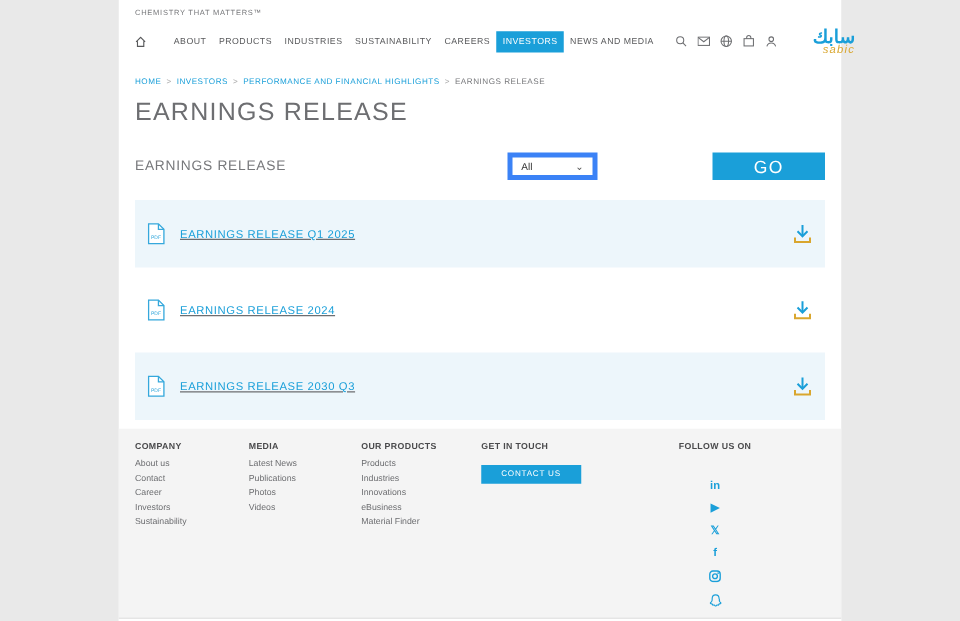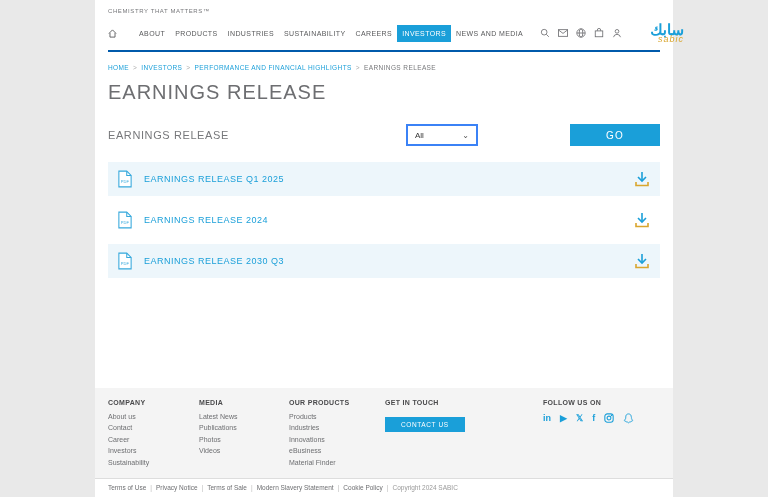--- a/index.html
+++ b/index.html
@@ -37,34 +37,34 @@
   .breadcrumb { padding: 12px 13px 0; font-size: 6.5px; letter-spacing: .4px; display: flex; align-items: center; flex-wrap: wrap; }
   .crumb { color: #1a9fd9; text-decoration: none; cursor: pointer; }
   .crumb.current { color: #77787b; cursor: default; }
   .crumb-sep { color: #aaa; margin: 0 4px; }
 
   
   .page-title { padding: 10px 13px 0; font-size: 20px; font-weight: 400; letter-spacing: 1px; color: #6d6e71; }
   .filter-row { display: flex; align-items: center; margin: 20px 13px 0; }
   .filter-label { font-size: 11px; letter-spacing: .6px; color: #77787b; }
   .dropdown {
-    margin-left: auto; width: 72px; height: 22px; border: 2px solid #3b82f6;
+    margin-left: auto; width: 72px; height: 22px; border: 4px solid #3b82f6;
     display: flex; align-items: center; justify-content: space-between;
     padding: 0 7px; font-size: 8px; color: #333; cursor: pointer; background: #fff;
   }
   .dropdown .chev { font-size: 8px; color: #555; }
   .go-btn {
     margin-left: 92px; width: 90px; height: 22px; border: none;
-    background: #1a9fd9; color: #fff; font-size: 10px; letter-spacing: 1.2px;
+    background: #1a9fd9; color: #fff; font-size: 14px; letter-spacing: 1.2px;
     font-family: "Liberation Sans", sans-serif; cursor: pointer;
   }
 
   
   .file-list { margin: 16px 13px 0; }
-  .file-row { display: flex; align-items: center; height: 34px; padding: 0 10px; margin-bottom: 7px; background: #fff; }
+  .file-row { display: flex; align-items: center; height: 54px; padding: 0 10px; margin-bottom: 7px; background: #fff; text-decoration: underline; }
   .file-row.alt { background: #edf6fb; }
   .pdf-icon { display: inline-flex; flex-shrink: 0; }
   .file-title { font-size: 9px; letter-spacing: .5px; color: #1a9fd9; text-decoration: none; margin-left: 12px; cursor: pointer; }
   .download-btn { margin-left: auto; display: inline-flex; background: none; border: none; cursor: pointer; padding: 0; }
 
   .load-more { text-align: center; font-size: 8.5px; color: #1a9fd9; margin-top: 8px; cursor: pointer; }
   .load-more .chev { margin-right: 3px; }
 
   
   .site-footer { margin-top: auto; background: #f4f4f4; padding: 11px 13px 8px; display: flex; }
@@ -72,21 +72,21 @@
   .fcol-company { width: 91px; }
   .fcol-media { width: 90px; }
   .fcol-products { width: 96px; }
   .fcol-touch { width: 158px; }
   .fheading { font-size: 7px; font-weight: bold; color: #4a4a4c; letter-spacing: .3px; margin-bottom: 7px; }
   .flink { display: block; font-size: 7px; color: #6d6e71; text-decoration: none; margin-bottom: 4.5px; cursor: pointer; }
   .contact-btn {
     background: #1a9fd9; color: #fff; border: none; font-size: 6.5px; letter-spacing: .6px;
     padding: 4px 16px; font-family: "Liberation Sans", sans-serif; cursor: pointer;
   }
-  .social-row { display: flex; align-items: center; gap: 9px; margin-top: 7px; }
+  .social-row { display: flex; align-items: center; gap: 9px; margin-top: 23px; flex-direction: column; }
   .social { color: #1a9fd9; font-size: 9px; font-weight: bold; display: inline-flex; align-items: center; cursor: pointer; line-height: 1; }
 
   
   .legal {
     background: #fff; border-top: 1px solid #ddd; padding: 5px 13px 6px;
     font-size: 6.5px; color: #6d6e71; display: flex; align-items: center; flex-wrap: wrap;
   }
   .legal a { color: #6d6e71; text-decoration: none; cursor: pointer; }
   .legal .pipe { color: #bbb; margin: 0 4px; }
   .legal .copyright { color: #9a9a9a; }

